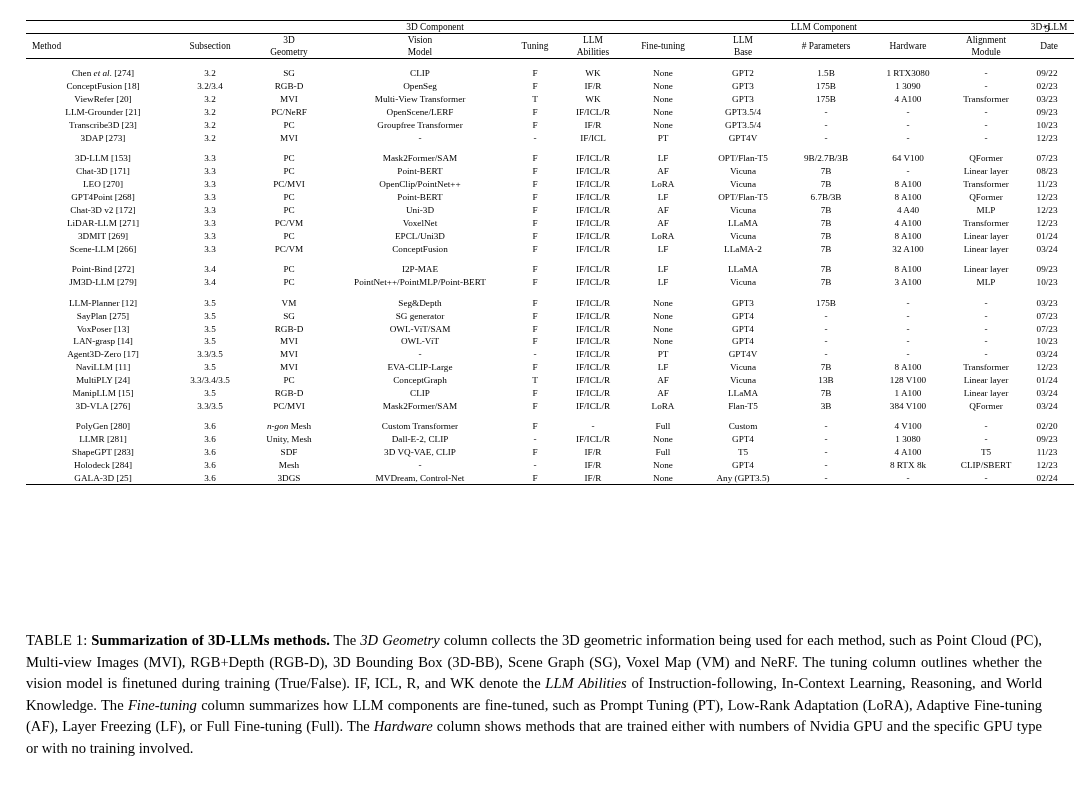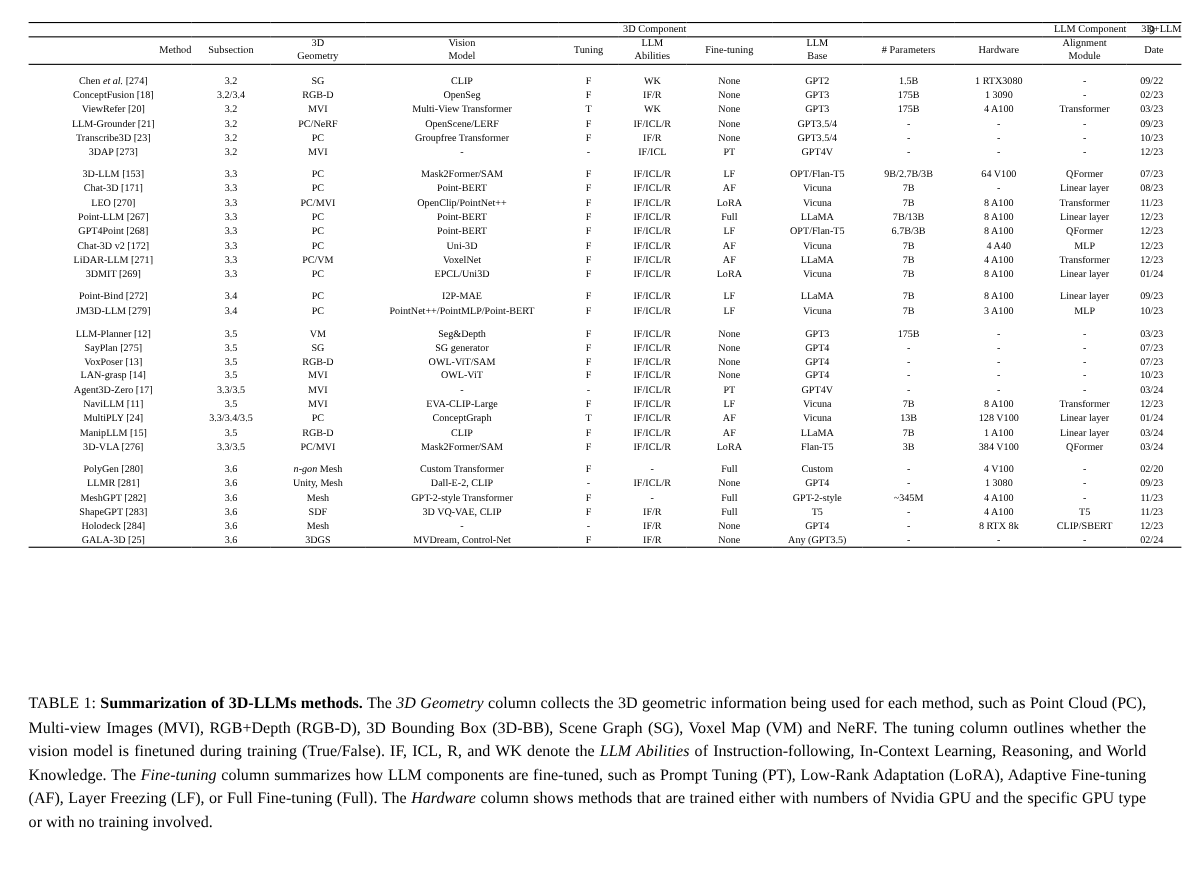--- a/index.html
+++ b/index.html
@@ -48,29 +48,28 @@
   .rule-mid td { border-top: 0.8px solid #000; }
   .rule-bot td { border-top: 1.4px solid #000; }
 
   .grouprow td {
     font-weight: bold;
     font-size: 9.4px;
     padding-bottom: 1px;
   }
   .grouprow td.gspan {
     border-bottom: 0.7px solid #000;
-    text-align: right;
   }
   .headrow td {
     font-weight: bold;
     font-size: 9.4px;
     padding: 2px 0 4px 0;
   }
   .headrow td.left {
-    text-align: right;
+    text-align: left;
     padding-left: 6px;
   }
   .spacer td { height: 7px; }
 
   tbody.block tr td { padding: 0.4px 0; }
   td.method {
     text-align: left;
     padding-left: 6px !important;
     white-space: nowrap;
   }
@@ -264,34 +263,20 @@
           <td>F</td>
           <td>IF/ICL/R</td>
           <td>LoRA</td>
           <td>Vicuna</td>
           <td>7B</td>
           <td>8 A100</td>
           <td>Transformer</td>
           <td class="dateCol">11/23</td>
         </tr>
         <tr>
-          <td class="method">Point-LLM [267]</td>
-          <td>3.3</td>
-          <td>PC</td>
-          <td>Point-BERT</td>
-          <td>F</td>
-          <td>IF/ICL/R</td>
-          <td>Full</td>
-          <td>LLaMA</td>
-          <td>7B/13B</td>
-          <td>8 A100</td>
-          <td>Linear layer</td>
-          <td class="dateCol">12/23</td>
-        </tr>
-        <tr>
           <td class="method">GPT4Point [268]</td>
           <td>3.3</td>
           <td>PC</td>
           <td>Point-BERT</td>
           <td>F</td>
           <td>IF/ICL/R</td>
           <td>LF</td>
           <td>OPT/Flan-T5</td>
           <td>6.7B/3B</td>
           <td>8 A100</td>
@@ -333,20 +318,34 @@
           <td>EPCL/Uni3D</td>
           <td>F</td>
           <td>IF/ICL/R</td>
           <td>LoRA</td>
           <td>Vicuna</td>
           <td>7B</td>
           <td>8 A100</td>
           <td>Linear layer</td>
           <td class="dateCol">01/24</td>
         </tr>
+        <tr>
+          <td class="method">Scene-LLM [266]</td>
+          <td>3.3</td>
+          <td>PC/VM</td>
+          <td>ConceptFusion</td>
+          <td>F</td>
+          <td>IF/ICL/R</td>
+          <td>LF</td>
+          <td>LLaMA-2</td>
+          <td>7B</td>
+          <td>32 A100</td>
+          <td>Linear layer</td>
+          <td class="dateCol">03/24</td>
+        </tr>
       </tbody>
       <tbody class="block">
         <tr class=" spacer">
           <td colspan="12"></td>
         </tr>
         <tr>
           <td class="method">Point-Bind [272]</td>
           <td>3.4</td>
           <td>PC</td>
           <td>I2P-MAE</td>
@@ -531,34 +530,20 @@
           <td>-</td>
           <td>IF/ICL/R</td>
           <td>None</td>
           <td>GPT4</td>
           <td>-</td>
           <td>1 3080</td>
           <td>-</td>
           <td class="dateCol">09/23</td>
         </tr>
         <tr>
-          <td class="method">MeshGPT [282]</td>
-          <td>3.6</td>
-          <td>Mesh</td>
-          <td>GPT-2-style Transformer</td>
-          <td>F</td>
-          <td>-</td>
-          <td>Full</td>
-          <td>GPT-2-style</td>
-          <td>~345M</td>
-          <td>4 A100</td>
-          <td>-</td>
-          <td class="dateCol">11/23</td>
-        </tr>
-        <tr>
           <td class="method">ShapeGPT [283]</td>
           <td>3.6</td>
           <td>SDF</td>
           <td>3D VQ-VAE, CLIP</td>
           <td>F</td>
           <td>IF/R</td>
           <td>Full</td>
           <td>T5</td>
           <td>-</td>
           <td>4 A100</td>

